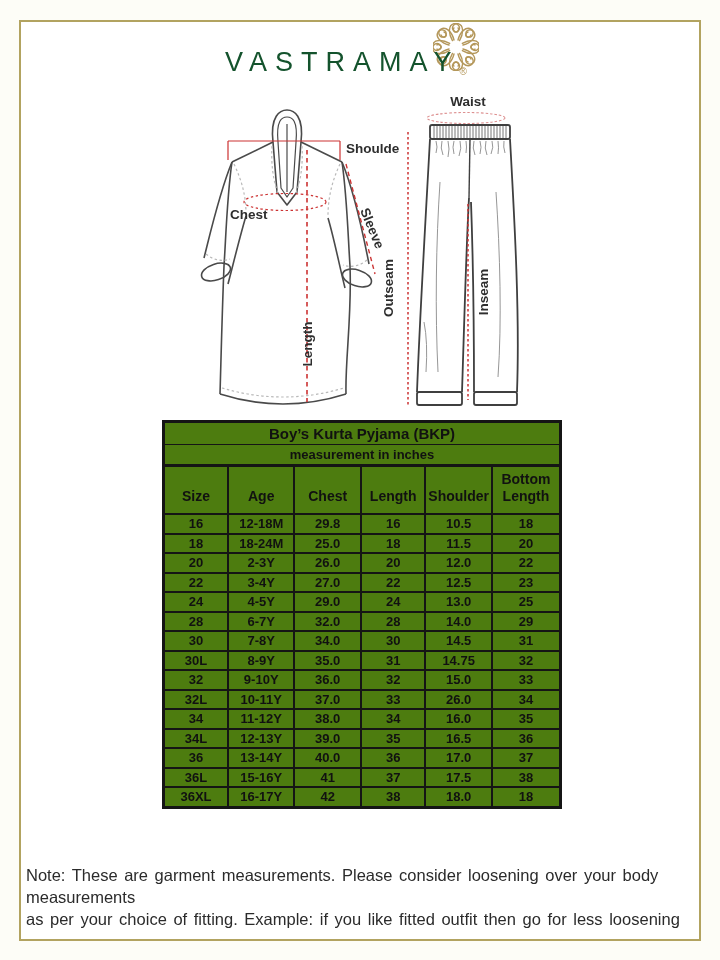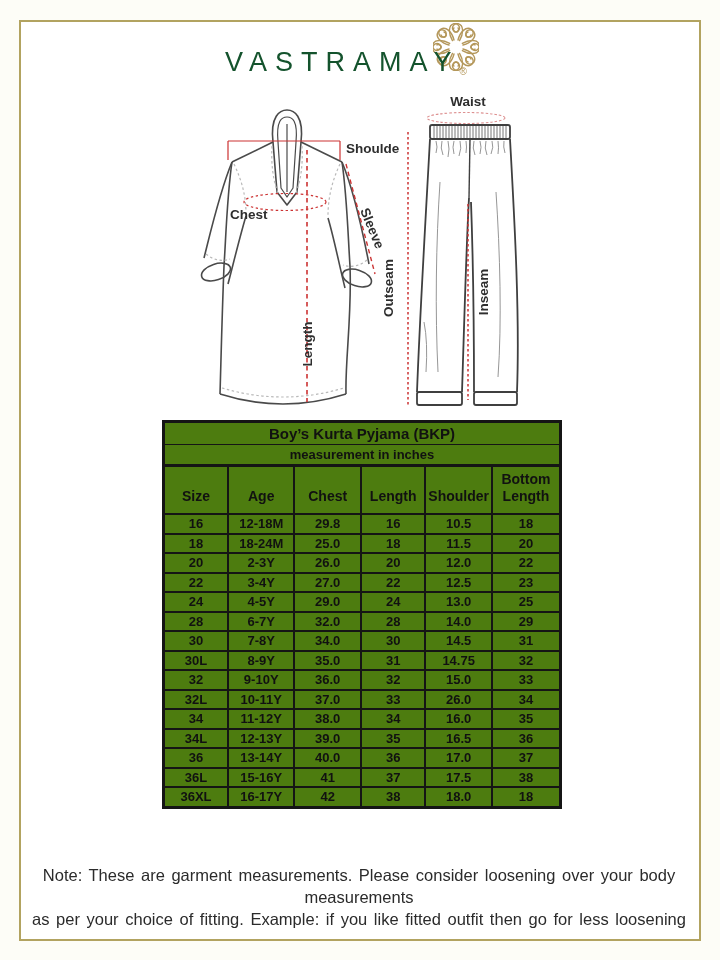--- a/index.html
+++ b/index.html
@@ -11,21 +11,21 @@
   .emblem{position:absolute;left:433px;top:23px;}
   .diagram-svg{position:absolute;}
   .diagram-svg text{font-family:"Liberation Sans", sans-serif;font-size:13.5px;font-weight:600;fill:#2e2e2e;}
   .size-table{position:absolute;left:162px;top:420px;width:400px;border-collapse:collapse;table-layout:fixed;background:#4d7c0f;}
   .size-table td,.size-table th{border:2px solid #151515;text-align:center;padding:0;color:#111;}
   .size-table .t-title{font-size:15px;font-weight:bold;height:21px;border-bottom-width:1px;}
   .size-table .t-sub{font-size:13px;font-weight:bold;height:19px;border-top-width:1px;border-bottom-width:3px;}
   .size-table th{font-size:14px;font-weight:bold;vertical-align:bottom;height:38px;padding-bottom:8px;line-height:17px;}
   .size-table tbody td{font-size:13px;font-weight:bold;height:17.5px;}
   .size-table{border:3px solid #151515;}
-  .note{position:absolute;left:26px;top:864px;width:666px;text-align:center;font-size:16.5px;line-height:22px;color:#2b2b2b;word-spacing:2px;}
+  .note{position:absolute;left:26px;top:864px;width:666px;text-align:left;font-size:16.5px;line-height:22px;color:#2b2b2b;word-spacing:2px;}
 </style>
 </head>
 <body>
 
 <div class="frame"></div>
 
 <svg class="emblem" width="46" height="48" viewBox="-23 -24 46 48">
   <g stroke="#b4975a" stroke-width="1.4" fill="none" stroke-linecap="round">
     <g transform="rotate(0)">
         <path d="M 2,-7 C 4,-15 10,-21 15,-18 C 19,-15 17,-9 12,-10 C 9,-10.5 9,-14 12,-15"></path>

